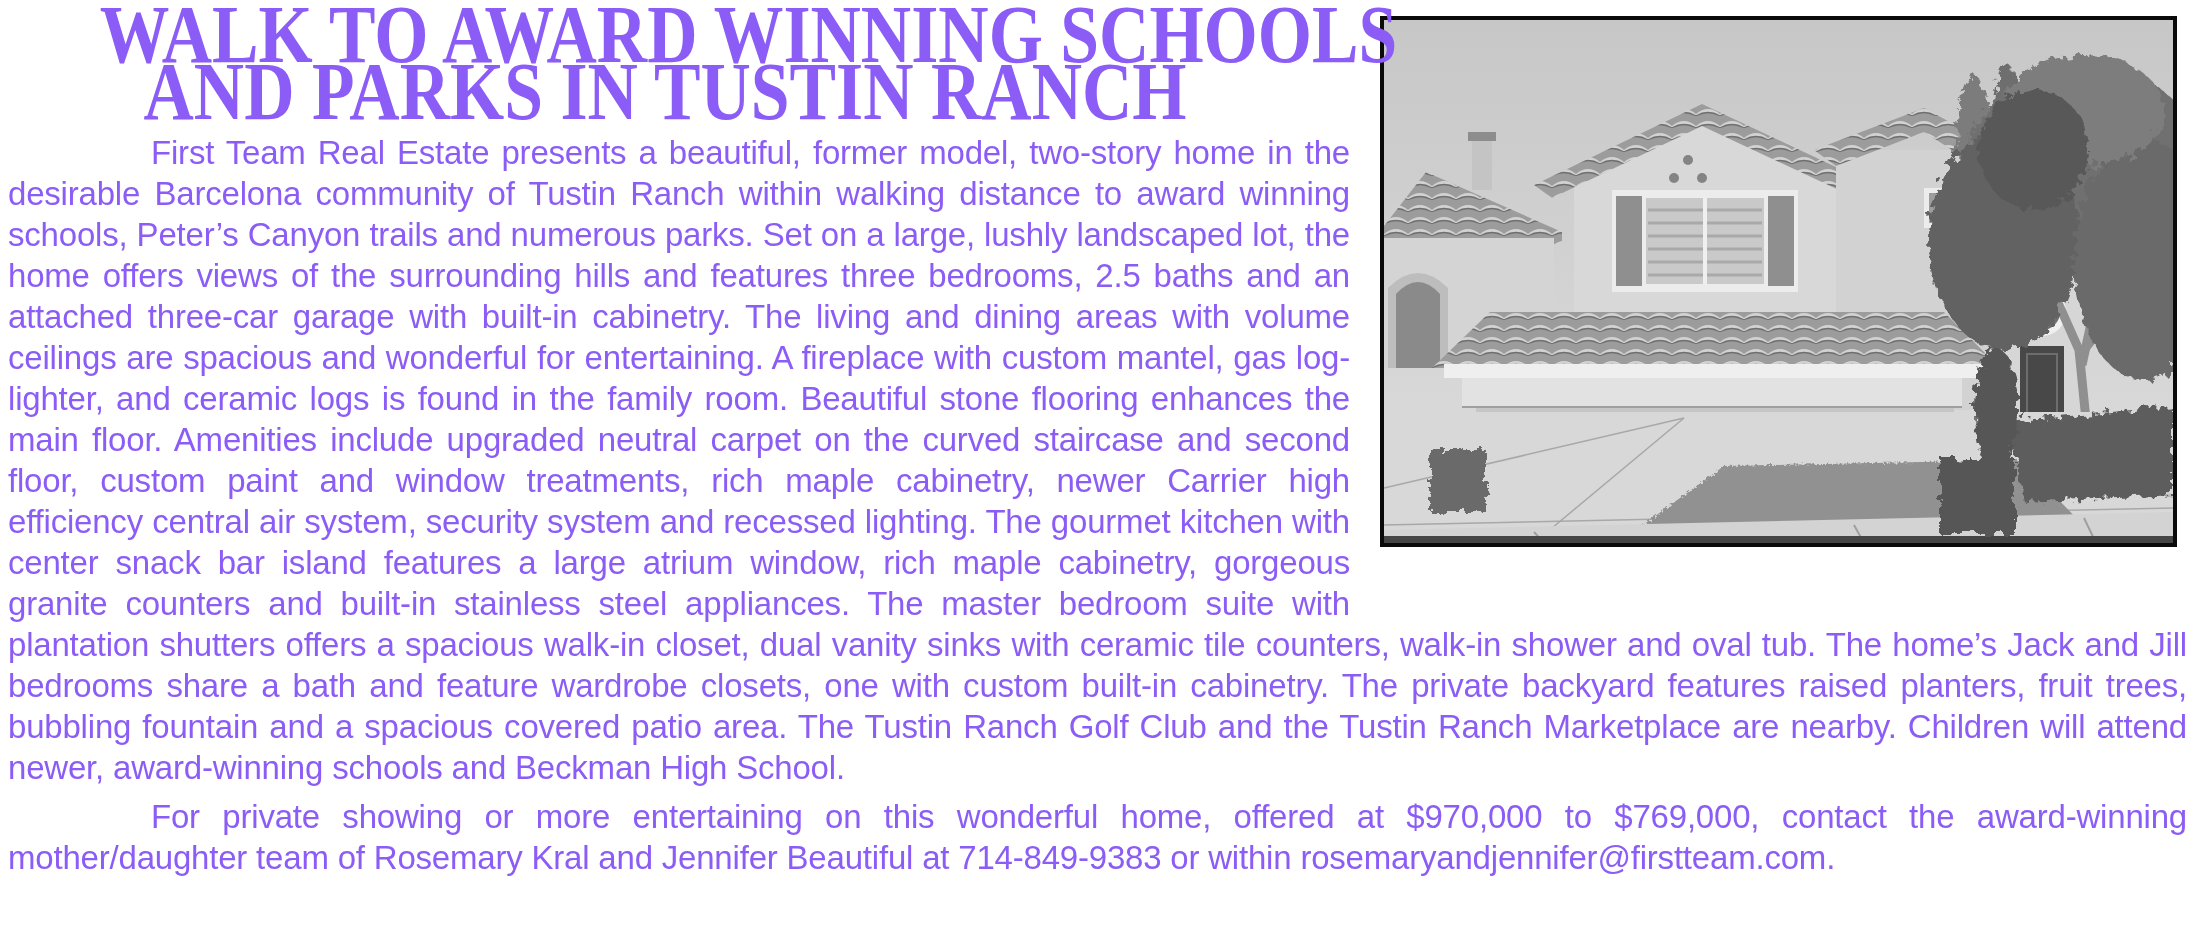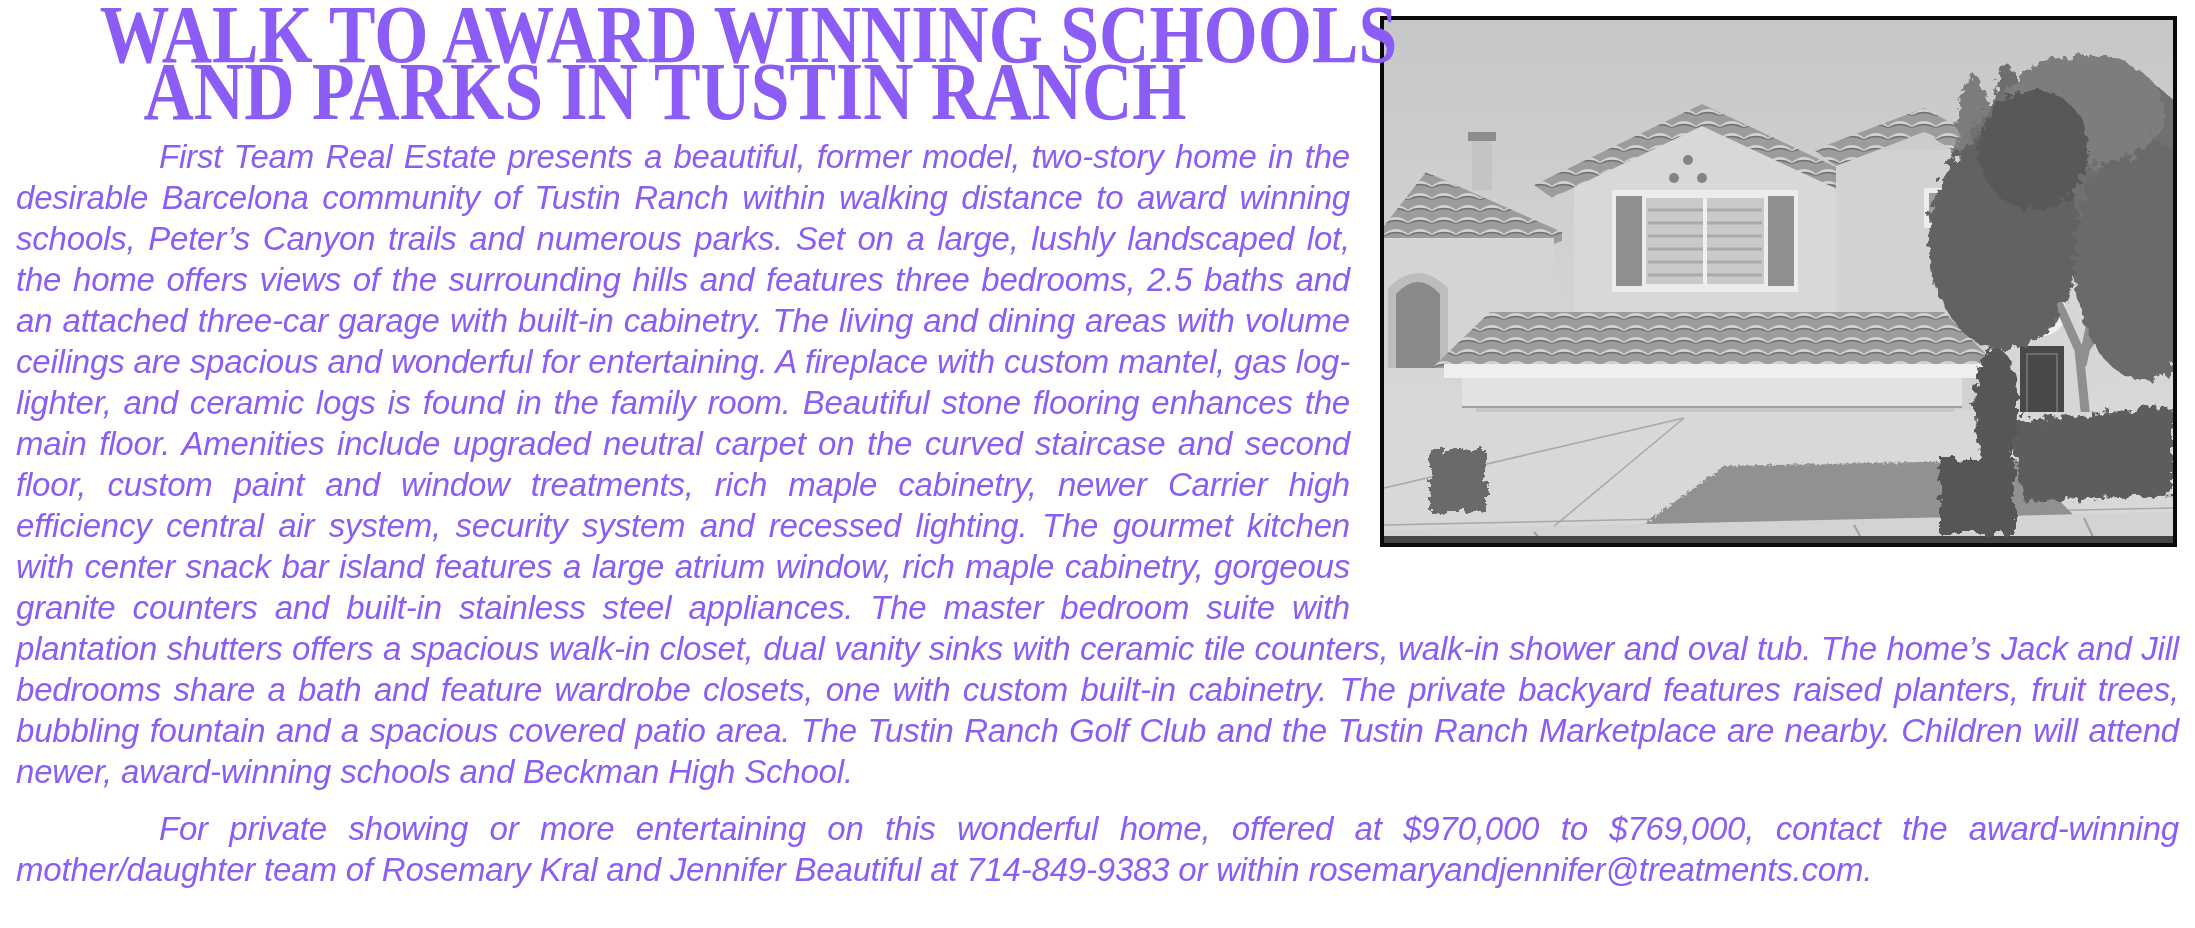--- a/index.html
+++ b/index.html
@@ -29,27 +29,26 @@
     text-align:center;
     font-family:"Liberation Serif","DejaVu Serif",serif;
     font-weight:700;
     font-size:82px;
     line-height:57px;
     white-space:nowrap;
     transform:scaleX(0.85);
     transform-origin:50% 50%;
   }
   p.body-text{
-    margin:16px;
+    margin:8px;
     font-size:33px;
     line-height:41px;
     letter-spacing:-0.2px;
     text-align:justify;
     text-indent:143px;
-    font-style:italic;
   }
 </style>
 </head>
 <body>
 
 <div class="page">
 
   <figure class="photo-frame">
     <svg viewBox="0 0 789 523" preserveAspectRatio="none" aria-hidden="true">
       <defs>
@@ -216,15 +215,15 @@
     </svg>
   </figure>
 
   <div class="headline">
     <div>WALK TO AWARD WINNING SCHOOLS</div>
     <div>AND PARKS IN TUSTIN RANCH</div>
   </div>
 
   <p class="body-text">First Team Real Estate presents a beautiful, former model, two-story home in the desirable Barcelona community of Tustin Ranch within walking distance to award winning schools, Peter’s Canyon trails and numerous parks. Set on a large, lushly landscaped lot, the home offers views of the surrounding hills and features three bedrooms, 2.5 baths and an attached three-car garage with built-in cabinetry. The living and dining areas with volume ceilings are spacious and wonderful for entertaining. A fireplace with custom mantel, gas log-lighter, and ceramic logs is found in the family room. Beautiful stone flooring enhances the main floor. Amenities include upgraded neutral carpet on the curved staircase and second floor, custom paint and window treatments, rich maple cabinetry, newer Carrier high efficiency central air system, security system and recessed lighting. The gourmet kitchen with center snack bar island features a large atrium window, rich maple cabinetry, gorgeous granite counters and built-in stainless steel appliances. The master bedroom suite with plantation shutters offers a spacious walk-in closet, dual vanity sinks with ceramic tile counters, walk-in shower and oval tub. The home’s Jack and Jill bedrooms share a bath and feature wardrobe closets, one with custom built-in cabinetry. The private backyard features raised planters, fruit trees, bubbling fountain and a spacious covered patio area. The Tustin Ranch Golf Club and the Tustin Ranch Marketplace are nearby. Children will attend newer, award-winning schools and Beckman High School.</p>
 
-  <p class="body-text"><span>For private showing or more entertaining on this wonderful home, offered at </span><span>$970,000 to $769,000</span><span>, contact the award-winning mother/daughter team of </span><span>Rosemary Kral and Jennifer Beautiful</span><span> at </span><span>714-849-9383</span><span> or within </span><span>rosemaryandjennifer@treatments.com</span><span>.</span></p>
+  <p class="body-text"><span>For private showing or more entertaining on this wonderful home, offered at </span><span>$970,000 to $769,000</span><span>, contact the award-winning mother/daughter team of </span><span>Rosemary Kral and Jennifer Beautiful</span><span> at </span><span>714-849-9383</span><span> or within </span><span>rosemaryandjennifer@firstteam.com</span><span>.</span></p>
 
 </div>
 
 </body></html>

